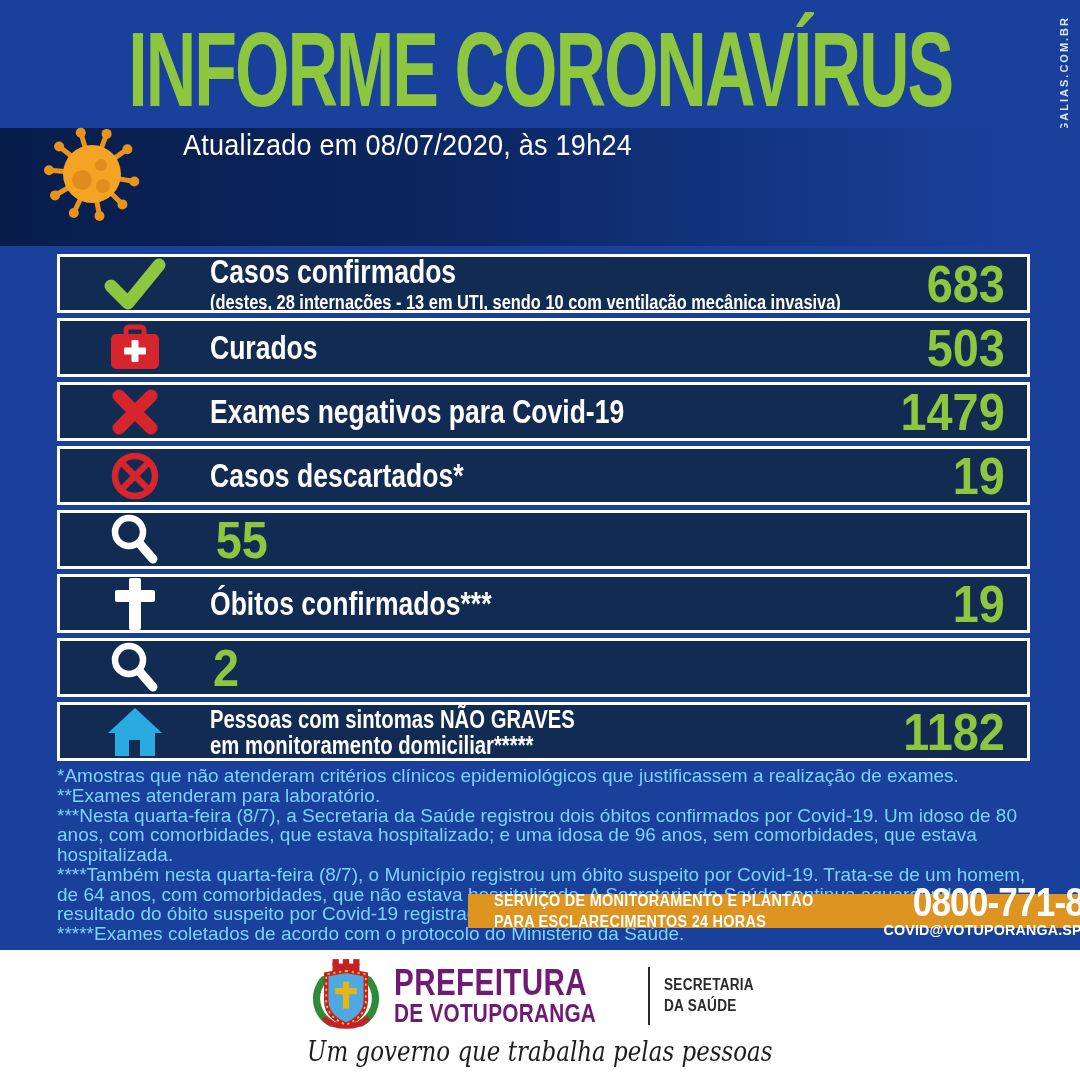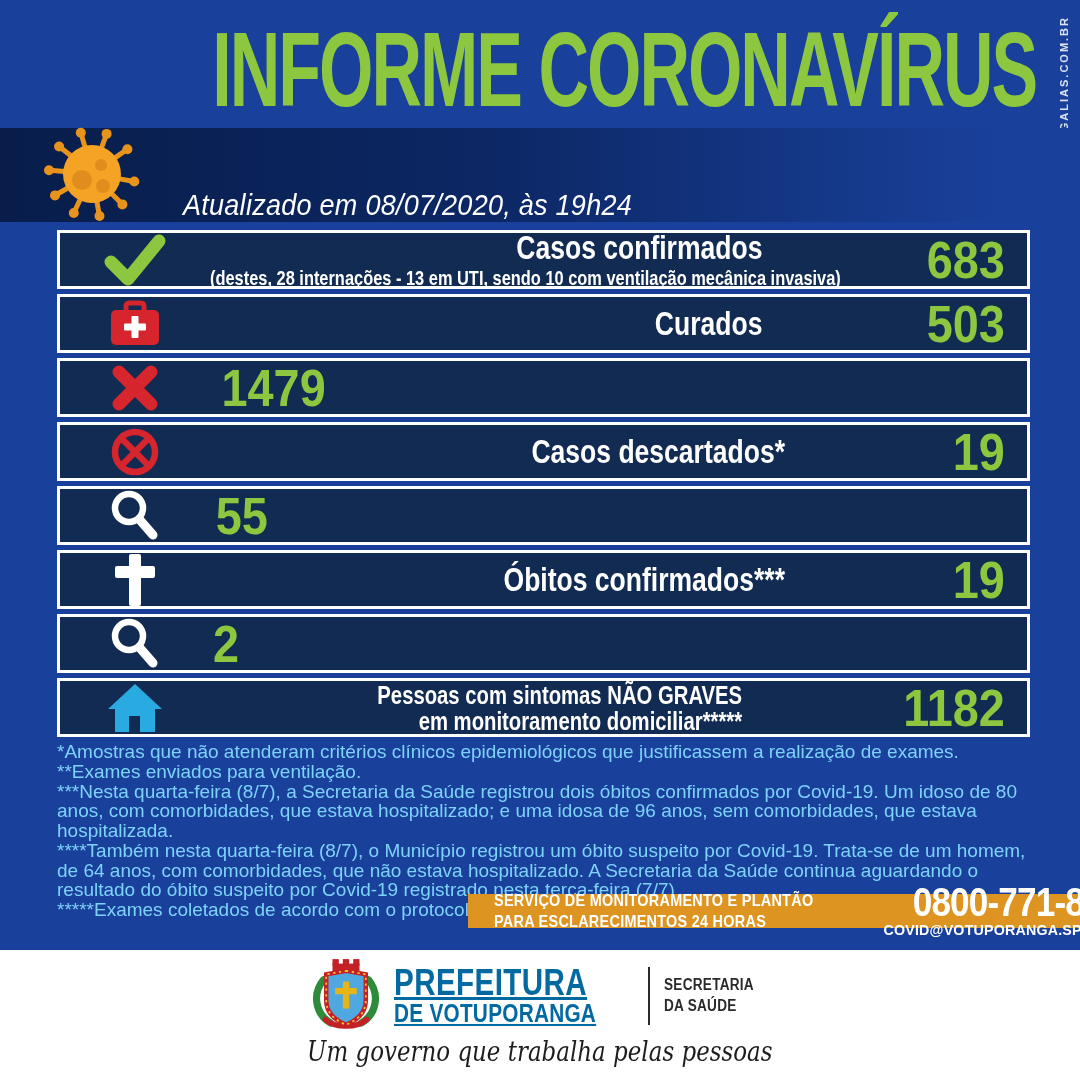--- a/index.html
+++ b/index.html
@@ -2,44 +2,43 @@
 <html><head>
 <meta charset="utf-8">
 <style>
   html,body { margin:0; padding:0; background:#000; }
   .poster {
     position:relative; width:1080px; height:1080px; margin:0 auto;
     background:#19409A; overflow:hidden;
     font-family:"Liberation Sans", sans-serif;
   }
   
-  .header { height:128px; display:flex; align-items:center; justify-content:flex-start; position:relative; }
+  .header { height:128px; display:flex; align-items:center; justify-content:center; position:relative; }
   .title {
     margin:0; color:#8DC63F; font-weight:bold; font-size:106px; line-height:1;
     letter-spacing:-3px; white-space:nowrap; transform:scaleX(.66); transform-origin:50% 50%;
     padding-top:10px;
   }
   .watermark {
     position:absolute; top:16px; right:10px;
     writing-mode:vertical-rl; transform:rotate(180deg);
     font-size:11px; font-weight:bold; letter-spacing:2px; color:rgba(255,255,255,.85);
   }
   
   .update-band {
-    height:94px; position:relative; display:flex; align-items:flex-end;
+    height:118px; position:relative; display:flex; align-items:flex-start;
     background:linear-gradient(90deg,#081D4A 0%,#0C2764 45%,#19409A 92%);
-    font-style:italic;
   }
   .virus { position:absolute; left:44px; top:2px; width:100px; height:92px; overflow:visible; }
   .update-text {
     margin-left:183px; color:#FFFFFF; font-size:30px; letter-spacing:.3px;
     transform:scaleX(.9); transform-origin:0 50%; white-space:nowrap;
   }
   
-  .stats { margin:8px 0 0 57px; width:973px;text-align:right; }
+  .stats { margin:8px 0 0 57px; width:973px; }
   .stat-row {
     box-sizing:border-box; height:59px; margin-bottom:5px;
     border:3px solid #FFFFFF; background:#122B52;
     display:flex; align-items:center;
   }
   .stat-icon { flex:0 0 150px; display:flex; align-items:center; justify-content:center; }
   .stat-icon svg { display:block; }
   .stat-text { flex:1 1 auto; min-width:0; display:flex; flex-direction:column; justify-content:center; color:#FFF; }
   .stat-label {
     font-size:34px; font-weight:bold; line-height:.98; white-space:nowrap;
@@ -73,21 +72,21 @@
            transform:scaleX(.88); transform-origin:100% 50%; white-space:nowrap; }
   .email { font-size:15px; font-weight:bold; letter-spacing:.2px;
            transform:scaleX(.95); transform-origin:100% 50%; white-space:nowrap; }
   
   .footer {
     position:absolute; left:0; bottom:0; width:1080px; height:130px; background:#FFFFFF;
     display:flex; flex-direction:column; align-items:center;
   }
   .brand { display:flex; align-items:center; margin-top:8px; height:76px; }
   .crest { width:72px; height:76px; margin-right:12px; }
-  .org { color:#0369a1;text-decoration:underline; }
+  .org { color:#701a75; }
   .org-line1 { font-size:37px; font-weight:bold; line-height:.95; letter-spacing:.5px;
                transform:scaleX(.8); transform-origin:0 50%; white-space:nowrap; }
   .org-line2 { font-size:26px; font-weight:bold; line-height:1.05; letter-spacing:.3px;
                transform:scaleX(.8); transform-origin:0 50%; white-space:nowrap; }
   .brand-divider { width:2px; height:58px; background:#2B2A29; margin:0 14px 0 2px; }
   .dept { color:#2B2A29; font-size:16px; font-weight:bold; line-height:1.3; letter-spacing:.3px;
           transform:scaleX(.85); transform-origin:0 50%; white-space:nowrap; }
   .slogan {
     font-family:"DejaVu Serif", serif; font-style:italic; color:#1D1D1B;
     font-size:27px; margin-top:2px; transform:scaleX(.85); transform-origin:50% 50%; white-space:nowrap;
@@ -169,20 +168,24 @@
     </div>
     <div class="stat-value">503</div>
   </div>
 
   <div class="stat-row">
     <div class="stat-icon">
           <svg width="50" height="50" viewBox="0 0 50 50">
             <path d="M9 9 L41 41 M41 9 L9 41" fill="none" stroke="#D6252C" stroke-width="13" stroke-linecap="round"></path>
           </svg>
         </div>
+    <div class="stat-text">
+      <div class="stat-label">Exames negativos para Covid-19</div>
+
+    </div>
     <div class="stat-value">1479</div>
   </div>
 
   <div class="stat-row">
     <div class="stat-icon">
           <svg width="54" height="54" viewBox="0 0 54 54">
             <circle cx="27" cy="27" r="20" fill="none" stroke="#D6252C" stroke-width="6.5"></circle>
             <path d="M14 14 L40 40 M40 14 L14 40" fill="none" stroke="#D6252C" stroke-width="6.5" stroke-linecap="round"></path>
           </svg>
         </div>
@@ -239,21 +242,21 @@
       <div class="stat-label">Pessoas com sintomas NÃO GRAVES</div>
       <div class="stat-label2">em monitoramento domiciliar*****</div>
 
     </div>
     <div class="stat-value">1182</div>
   </div>
 </div>
 
   <div class="footnotes" id="footnotes">
       <div class="footnote">*Amostras que não atenderam critérios clínicos epidemiológicos que justificassem a realização de exames.</div>
-      <div class="footnote">**Exames enviados para ventilação.</div>
+      <div class="footnote">**Exames atenderam para laboratório.</div>
       <div class="footnote">***Nesta quarta-feira (8/7), a Secretaria da Saúde registrou dois óbitos confirmados por Covid-19. Um idoso de 80 anos, com comorbidades, que estava hospitalizado; e uma idosa de 96 anos, sem comorbidades, que estava hospitalizada.</div>
       <div class="footnote">****Também nesta quarta-feira (8/7), o Município registrou um óbito suspeito por Covid-19. Trata-se de um homem, de 64 anos, com comorbidades, que não estava hospitalizado. A Secretaria da Saúde continua aguardando o resultado do óbito suspeito por Covid-19 registrado nesta terça-feira (7/7).</div>
       <div class="footnote">*****Exames coletados de acordo com o protocolo do Ministério da Saúde.</div>
     </div>
 
   <div class="hotline-bar">
     <div class="service">
       <div>SERVIÇO DE MONITORAMENTO E PLANTÃO</div>
       <div>PARA ESCLARECIMENTOS 24 HORAS</div>
     </div>

